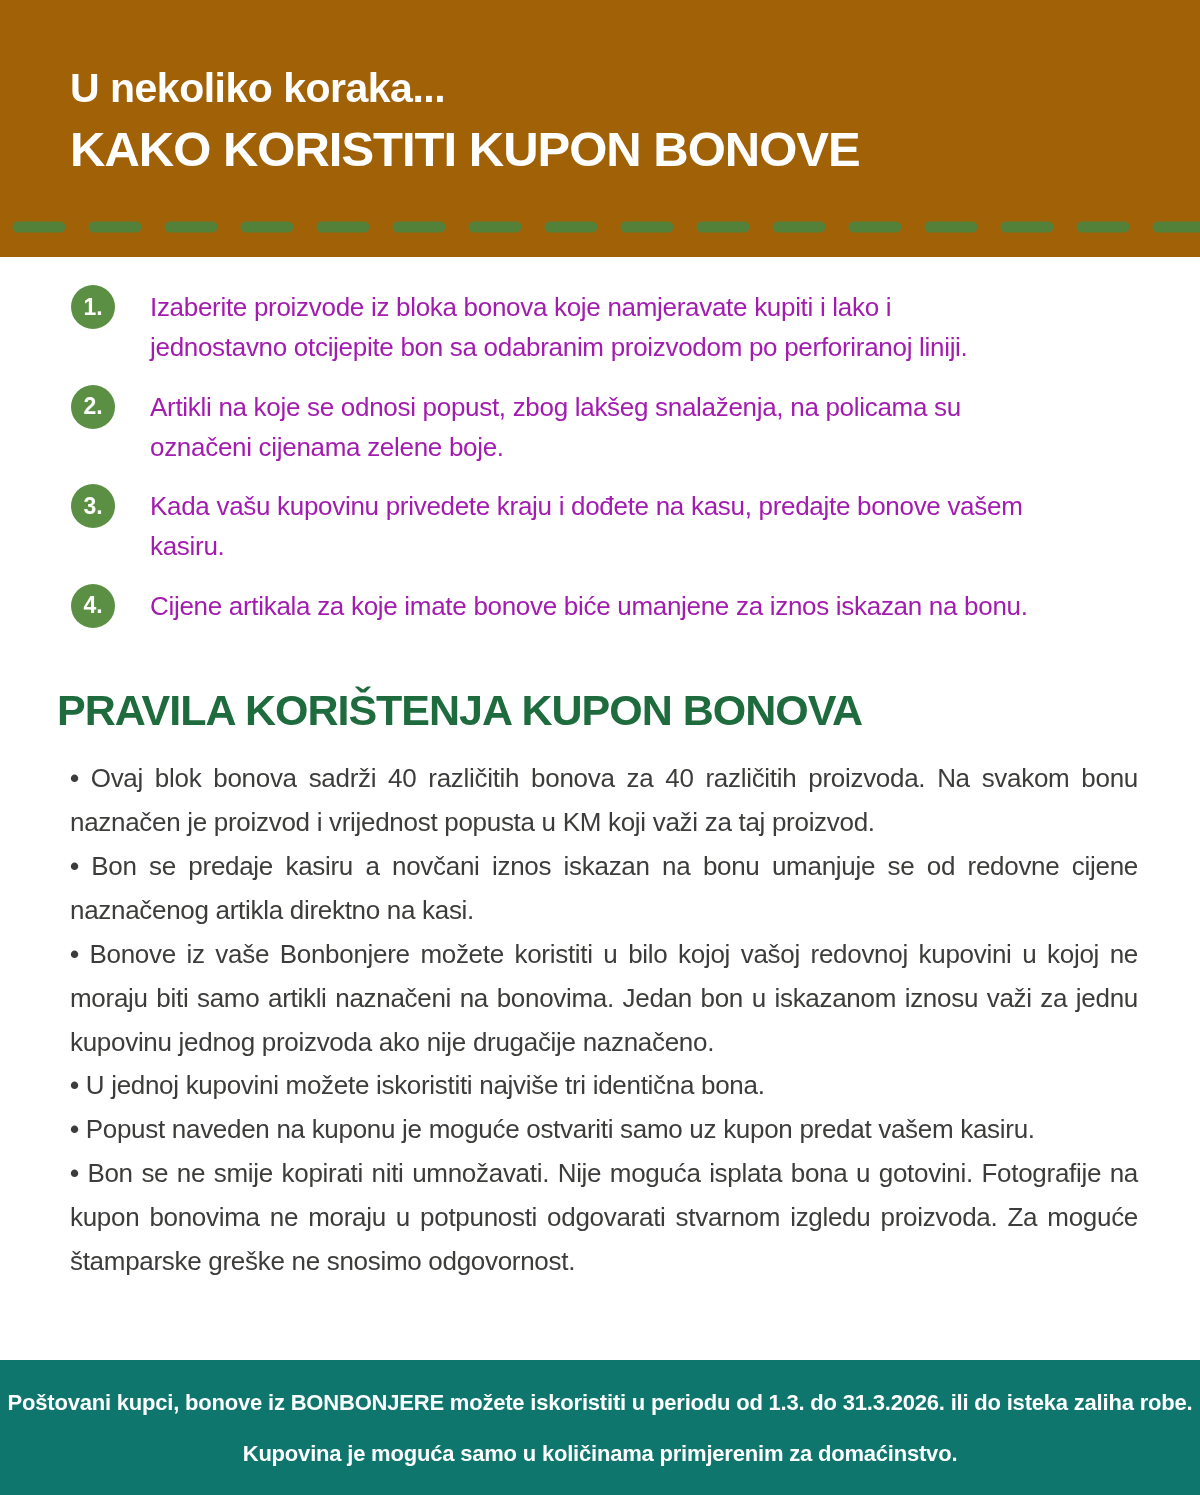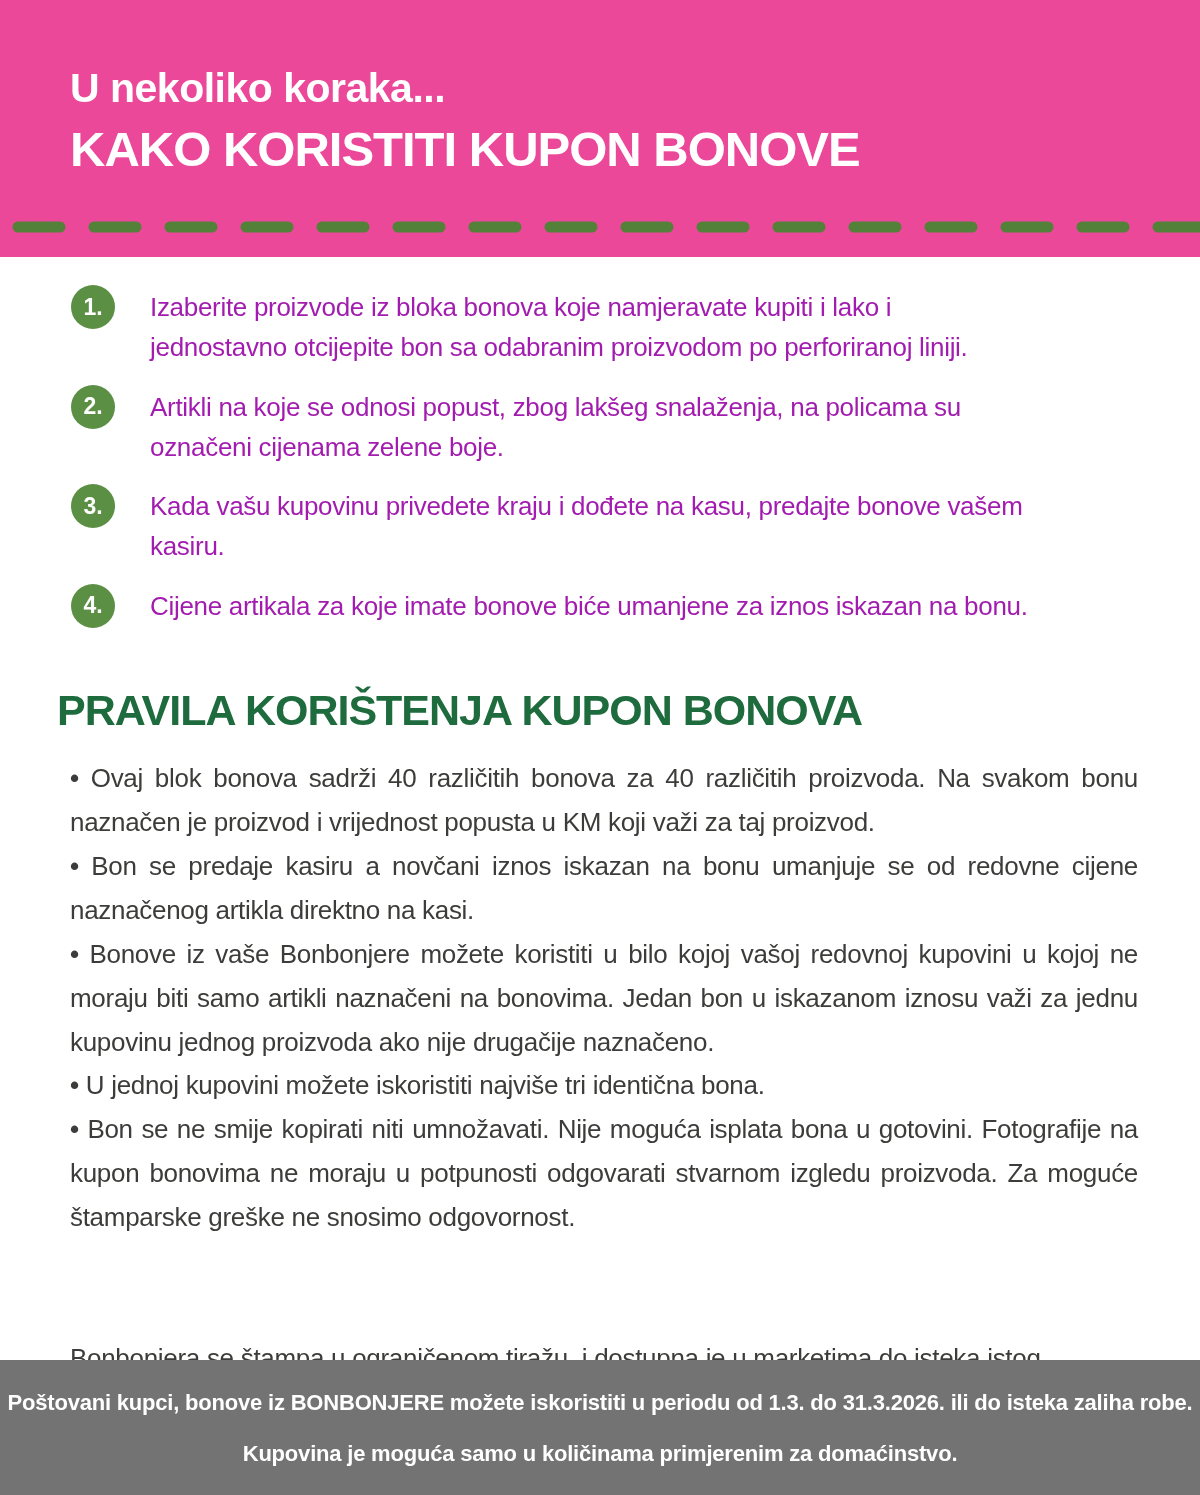--- a/index.html
+++ b/index.html
@@ -13,21 +13,21 @@
     margin: 0 auto;
     background: #ffffff;
     overflow: hidden;
   }
 
   
   .header {
     position: relative;
     width: 100%;
     height: 257px;
-    background: #ec4899;
+    background: #a16207;
   }
   .header-inner { padding: 66px 0 0 70px; }
   .title-line1 {
     color: #ffffff;
     font-size: 41px;
     font-weight: bold;
     letter-spacing: -0.5px;
     line-height: 1.1;
   }
   .title-line2 {
@@ -108,21 +108,21 @@
   .note-1 { margin-top: 102px; }
   .note-2 { margin-top: 24px; }
 
   
   .footer {
     position: absolute;
     left: 0;
     bottom: 0;
     width: 100%;
     height: 135px;
-    background: #737373;
+    background: #0f766e;
     text-align: center;
     padding-top: 30px;
   }
   .footer-line1 {
     color: #ffffff;
     font-size: 22px;
     font-weight: bold;
     letter-spacing: -0.2px;
     line-height: 1.2;
   }
@@ -169,20 +169,21 @@
     </div>
   </div>
 
   <div class="rules">
     <h2 class="rules-heading">PRAVILA KORIŠTENJA KUPON BONOVA</h2>
     <div class="rules-list">
       <p class="rule"><span class="bullet">•</span> <span>Ovaj blok bonova sadrži 40 različitih bonova za 40 različitih proizvoda. Na svakom bonu naznačen je proizvod i vrijednost popusta u KM koji važi za taj proizvod.</span></p>
       <p class="rule"><span class="bullet">•</span> <span>Bon se predaje kasiru a novčani iznos iskazan na bonu umanjuje se od redovne cijene naznačenog artikla direktno na kasi.</span></p>
       <p class="rule"><span class="bullet">•</span> <span>Bonove iz vaše Bonbonjere možete koristiti u bilo kojoj vašoj redovnoj kupovini u kojoj ne moraju biti samo artikli naznačeni na bonovima. Jedan bon u iskazanom iznosu važi za jednu kupovinu jednog proizvoda ako nije drugačije naznačeno.</span></p>
       <p class="rule"><span class="bullet">•</span> <span>U jednoj kupovini možete iskoristiti najviše tri identična bona.</span></p>
+      <p class="rule"><span class="bullet">•</span> <span>Popust naveden na kuponu je moguće ostvariti samo uz kupon predat vašem kasiru.</span></p>
       <p class="rule"><span class="bullet">•</span> <span>Bon se ne smije kopirati niti umnožavati. Nije moguća isplata bona u gotovini. Fotografije na kupon bonovima ne moraju u potpunosti odgovarati stvarnom izgledu proizvoda. Za moguće štamparske greške ne snosimo odgovornost.</span></p>
     </div>
   </div>
 
   <div class="notes">
     <p class="note note-1">Bonbonjera se štampa u ograničenom tiražu, i dostupna je u marketima do isteka istog.</p>
     <p class="note note-2">Mali kućanski aparati dostupni su u našim marketima većeg formata.</p>
   </div>
 
   <div class="footer">

